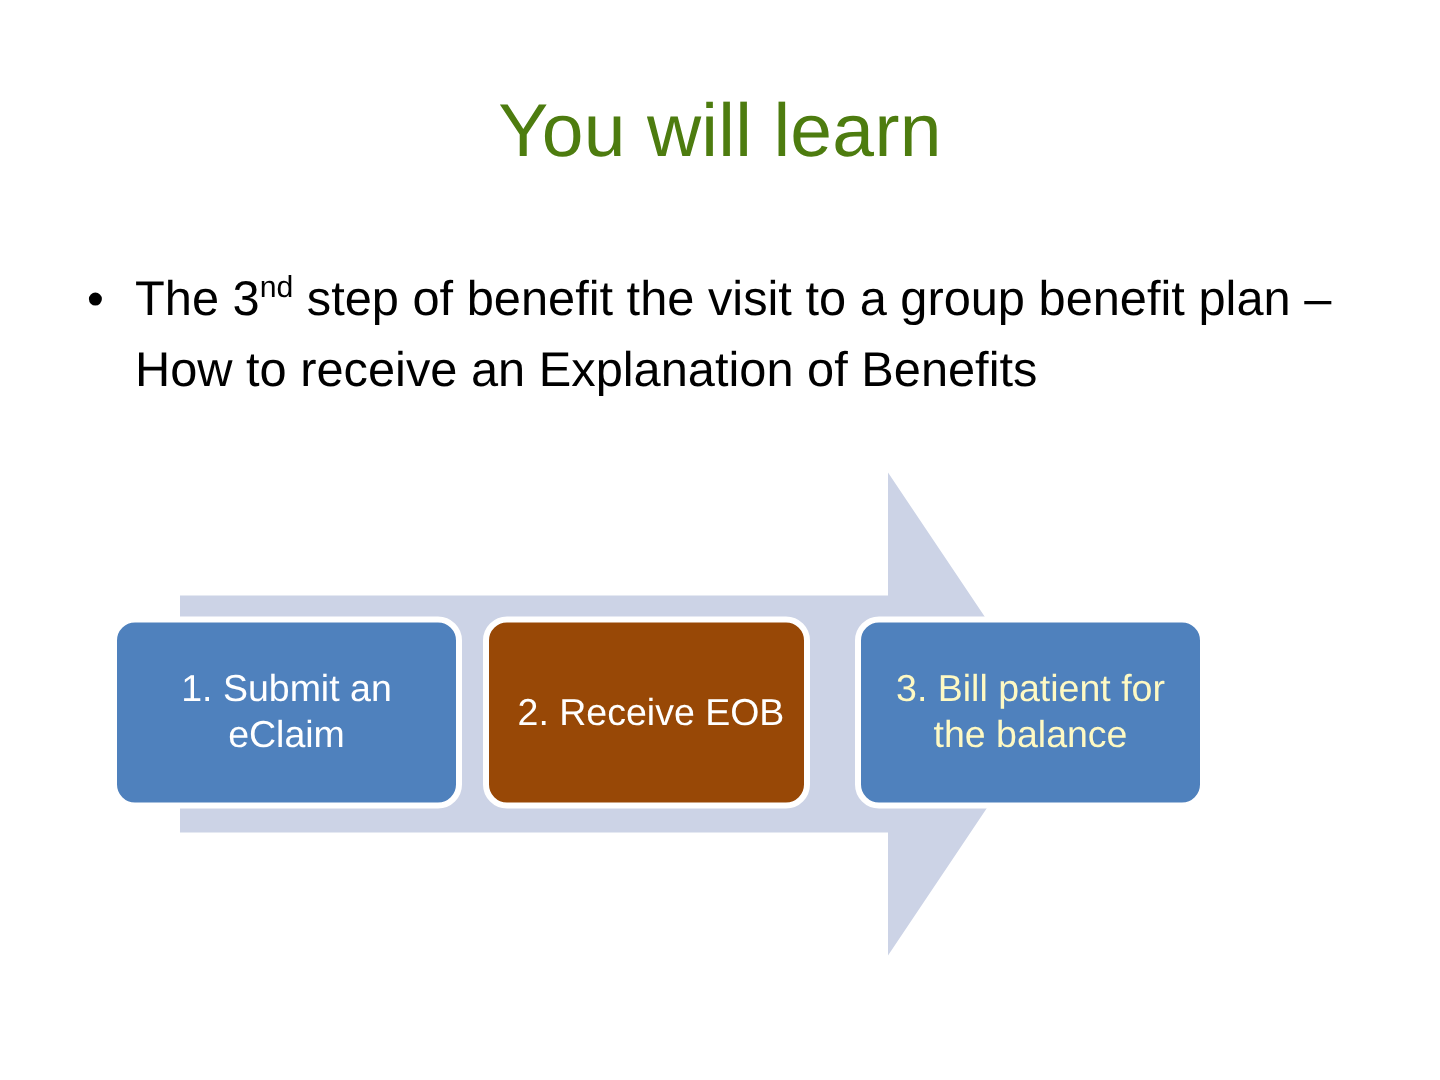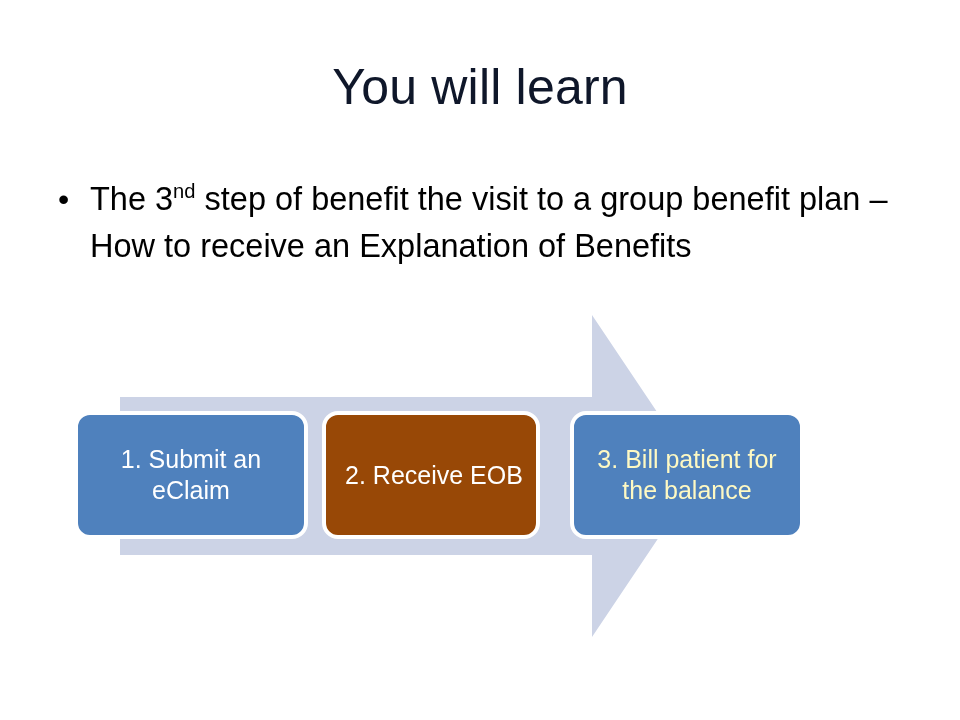--- a/index.html
+++ b/index.html
@@ -25,21 +25,21 @@
   #slide-title {
     position: absolute;
     left: 0;
     top: 58px;
     width: 960px;
     text-align: center;
     font-size: 50px;
     line-height: 58px;
     font-weight: 400;
     letter-spacing: 0.2px;
-    color: #0f172a;
+    color: #4d7c0f;
     white-space: nowrap;
   }
 
   
   #body-list {
     position: absolute;
     left: 48px;
     top: 176px;
     width: 870px;
     margin: 0;

